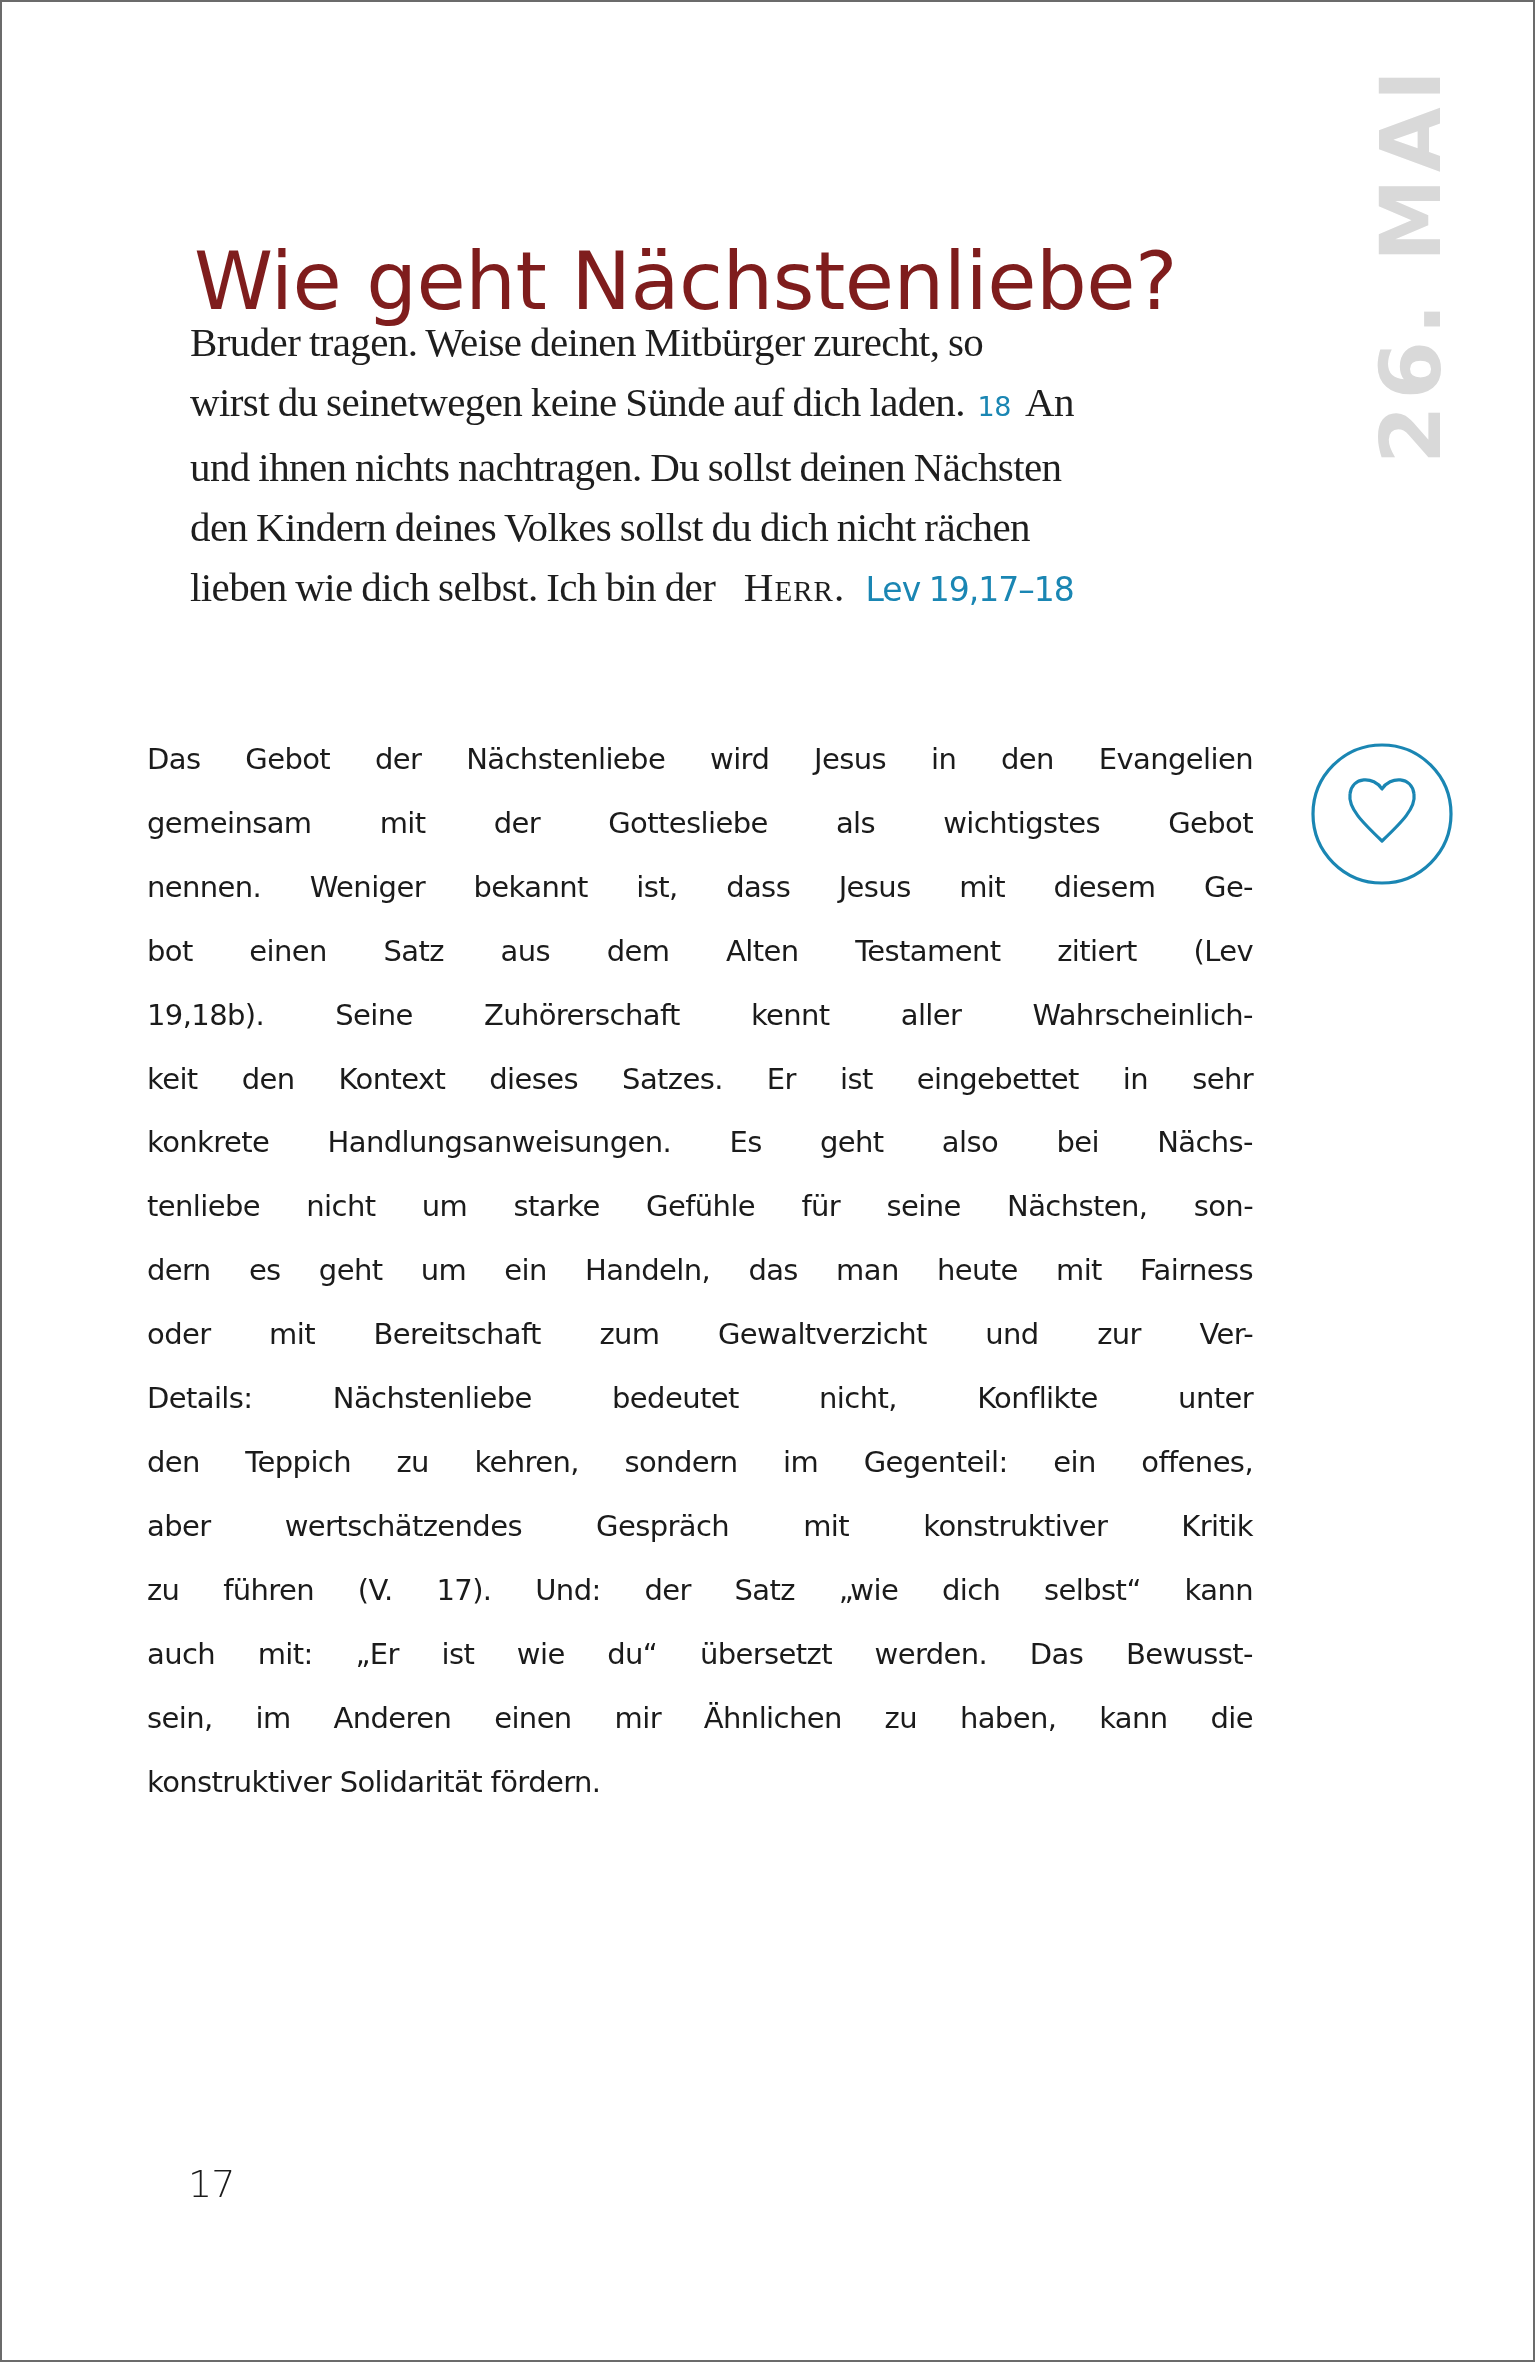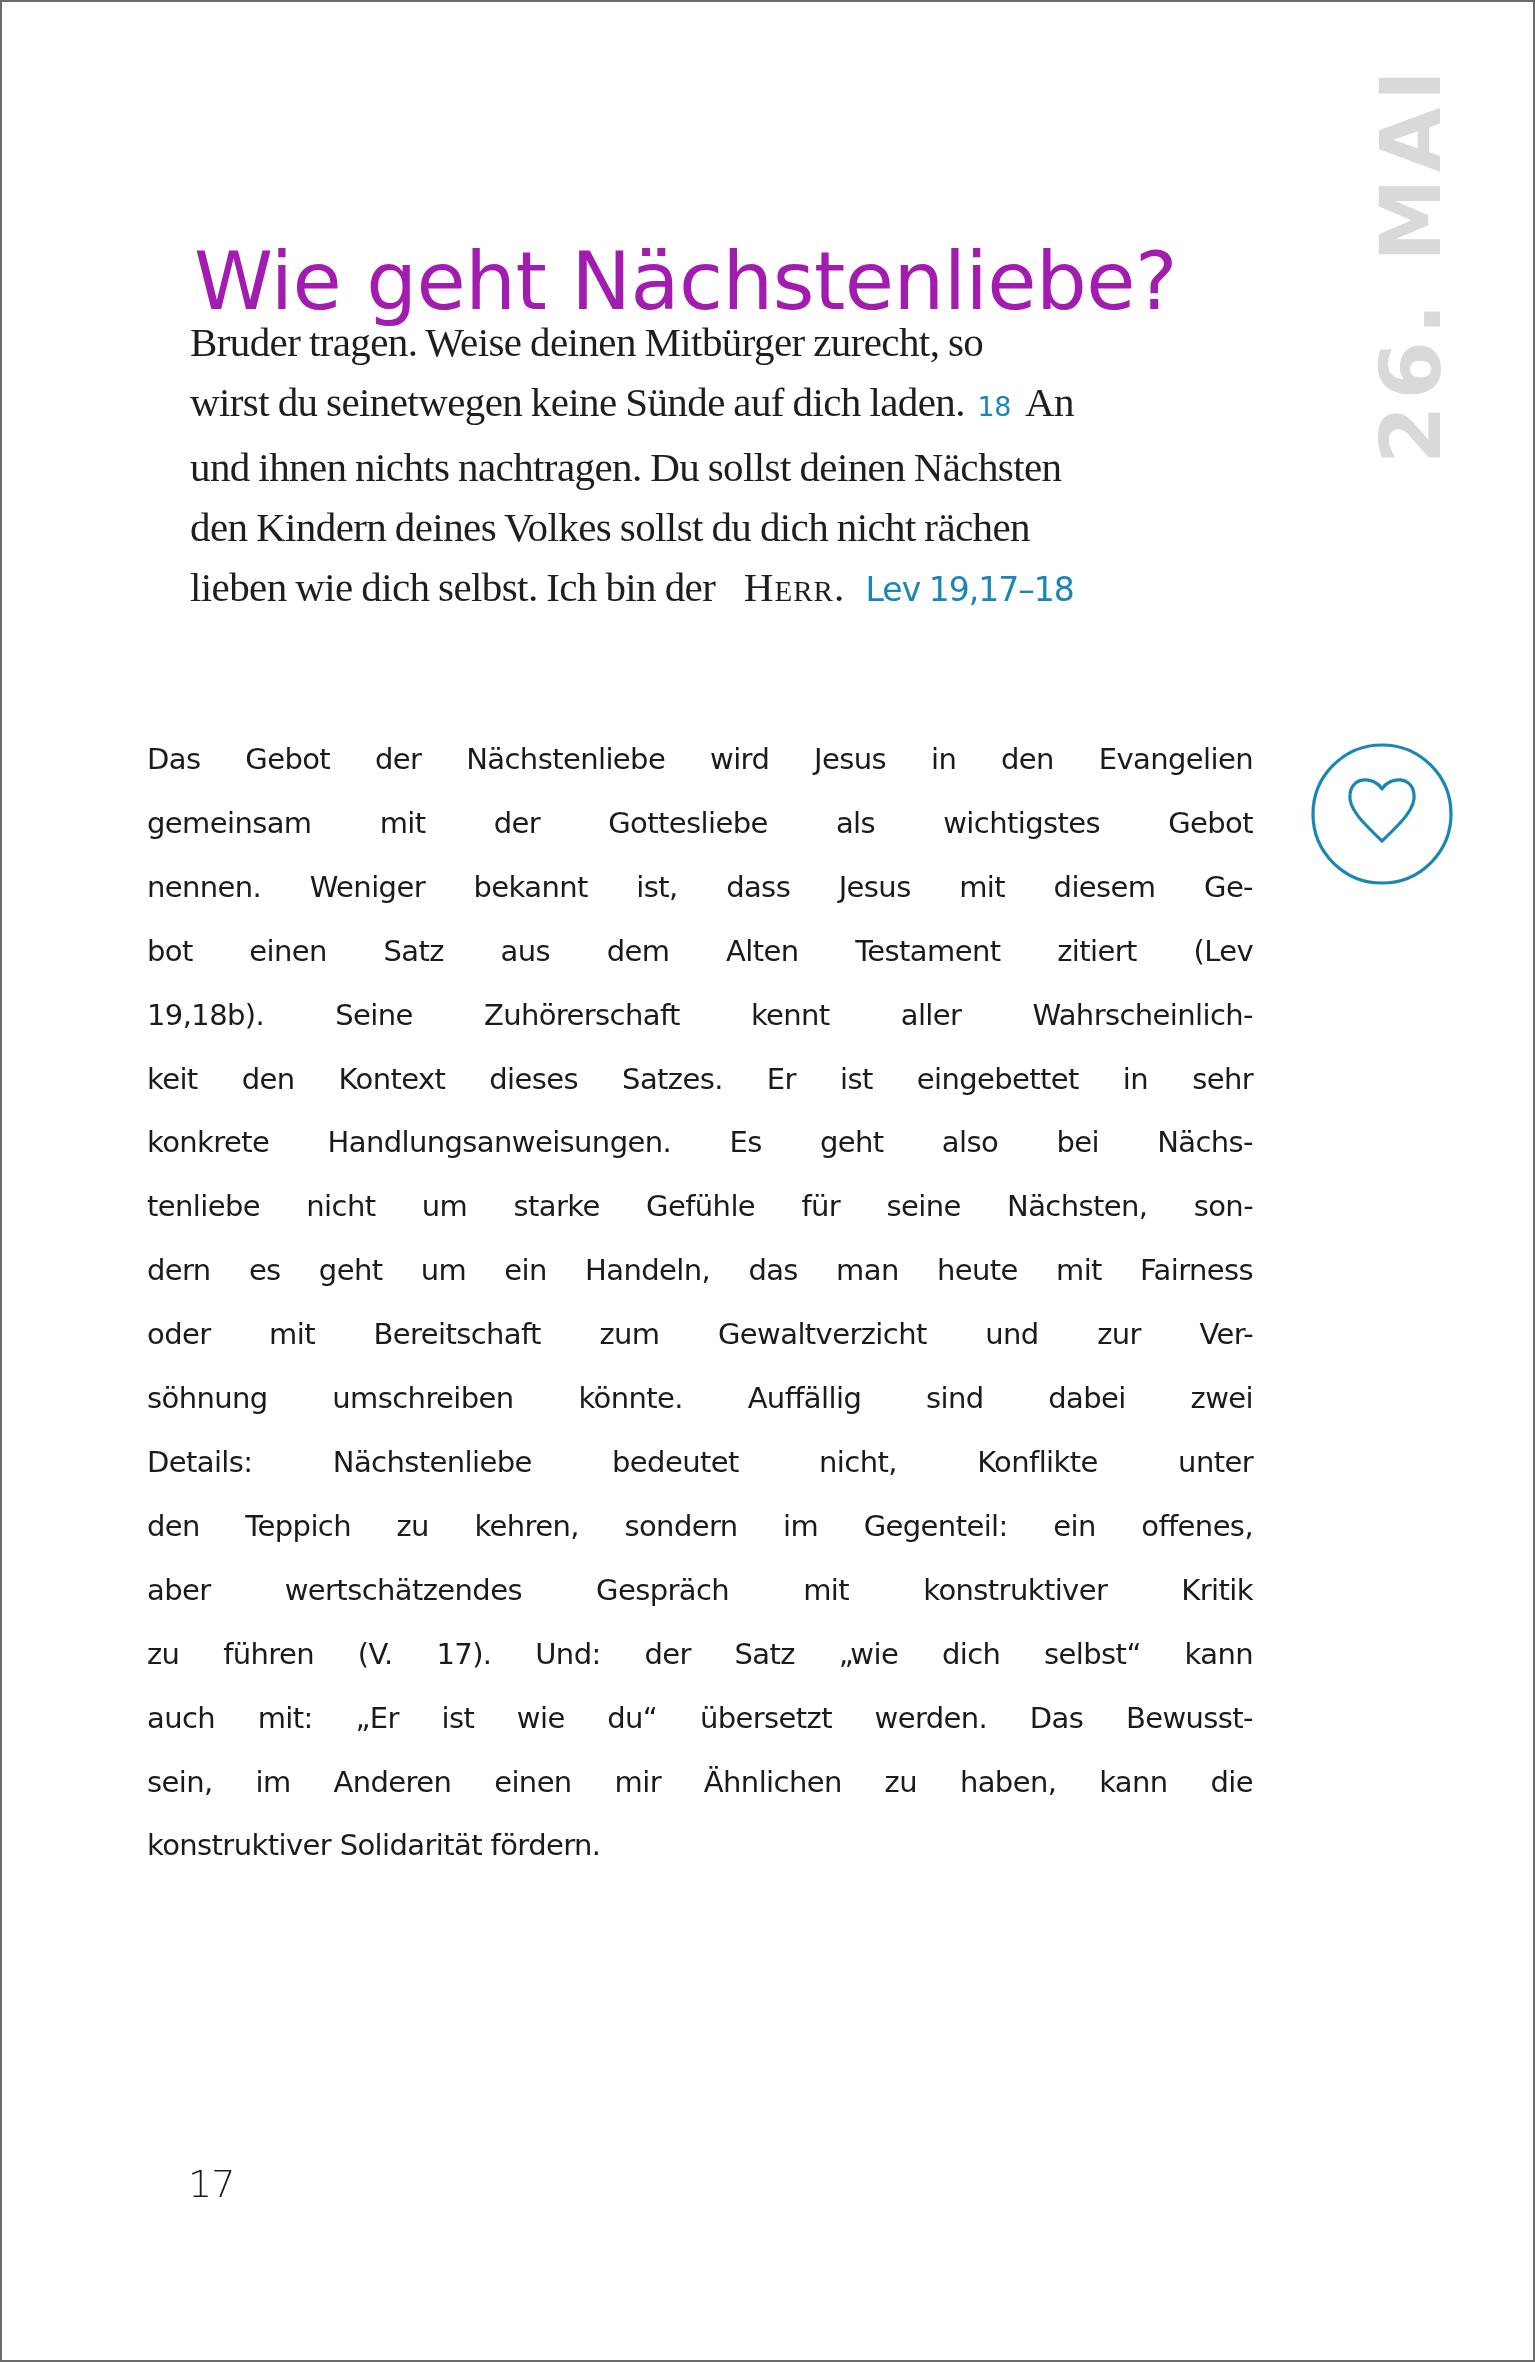--- a/index.html
+++ b/index.html
@@ -4,21 +4,21 @@
 <style>
   html, body { margin:0; padding:0; background:#ffffff; }
   body { width:1535px; height:2362px; position:relative; overflow:hidden; }
   .page {
     position:absolute; left:0; top:0; width:1531px; height:2358px;
     border:2px solid #6b6b6b; background:#fff;
   }
   .title {
     position:absolute; left:192px; top:176px; width:1100px;
     font-family:"DejaVu Sans", sans-serif; font-size:80px; line-height:100px;
-    color:#a21caf; white-space:nowrap; letter-spacing:-0.5px; font-weight:normal;
+    color:#7f1d1d; white-space:nowrap; letter-spacing:-0.5px; font-weight:normal;
   }
   .scripture {
     position:absolute; left:188px; top:310px; width:1010px;
     font-family:"Liberation Serif", serif; font-size:41px; line-height:60px;
     color:#1e1e1e; letter-spacing:-0.6px; word-spacing:-1px;
   }
   .scripture .line { display:block; white-space:nowrap; }
   .verse-num {
     font-family:"DejaVu Sans", sans-serif; font-size:27px; color:#1a86b3;
     margin-right:14px; letter-spacing:-0.5px;
@@ -80,21 +80,20 @@
     <span class="bl">Das Gebot der Nächstenliebe wird Jesus in den Evangelien</span>
     <span class="bl">gemeinsam mit der Gottesliebe als wichtigstes Gebot</span>
     <span class="bl">nennen. Weniger bekannt ist, dass Jesus mit diesem Ge-</span>
     <span class="bl">bot einen Satz aus dem Alten Testament zitiert (Lev</span>
     <span class="bl">19,18b). Seine Zuhörerschaft kennt aller Wahrscheinlich-</span>
     <span class="bl">keit den Kontext dieses Satzes. Er ist eingebettet in sehr</span>
     <span class="bl">konkrete Handlungsanweisungen. Es geht also bei Nächs-</span>
     <span class="bl">tenliebe nicht um starke Gefühle für seine Nächsten, son-</span>
     <span class="bl">dern es geht um ein Handeln, das man heute mit Fairness</span>
     <span class="bl">oder mit Bereitschaft zum Gewaltverzicht und zur Ver-</span>
-    <span class="bl">söhnung umschreiben könnte. Auffällig sind dabei zwei</span>
     <span class="bl">Details: Nächstenliebe bedeutet nicht, Konflikte unter</span>
     <span class="bl">den Teppich zu kehren, sondern im Gegenteil: ein offenes,</span>
     <span class="bl">aber wertschätzendes Gespräch mit konstruktiver Kritik</span>
     <span class="bl">zu führen (V. 17). Und: der Satz „wie dich selbst“ kann</span>
     <span class="bl">auch mit: „Er ist wie du“ übersetzt werden. Das Bewusst-</span>
     <span class="bl">sein, im Anderen einen mir Ähnlichen zu haben, kann die</span>
     <span class="bl last">konstruktiver Solidarität fördern.</span>
   </div>
 
   <div class="page-number">17</div>

